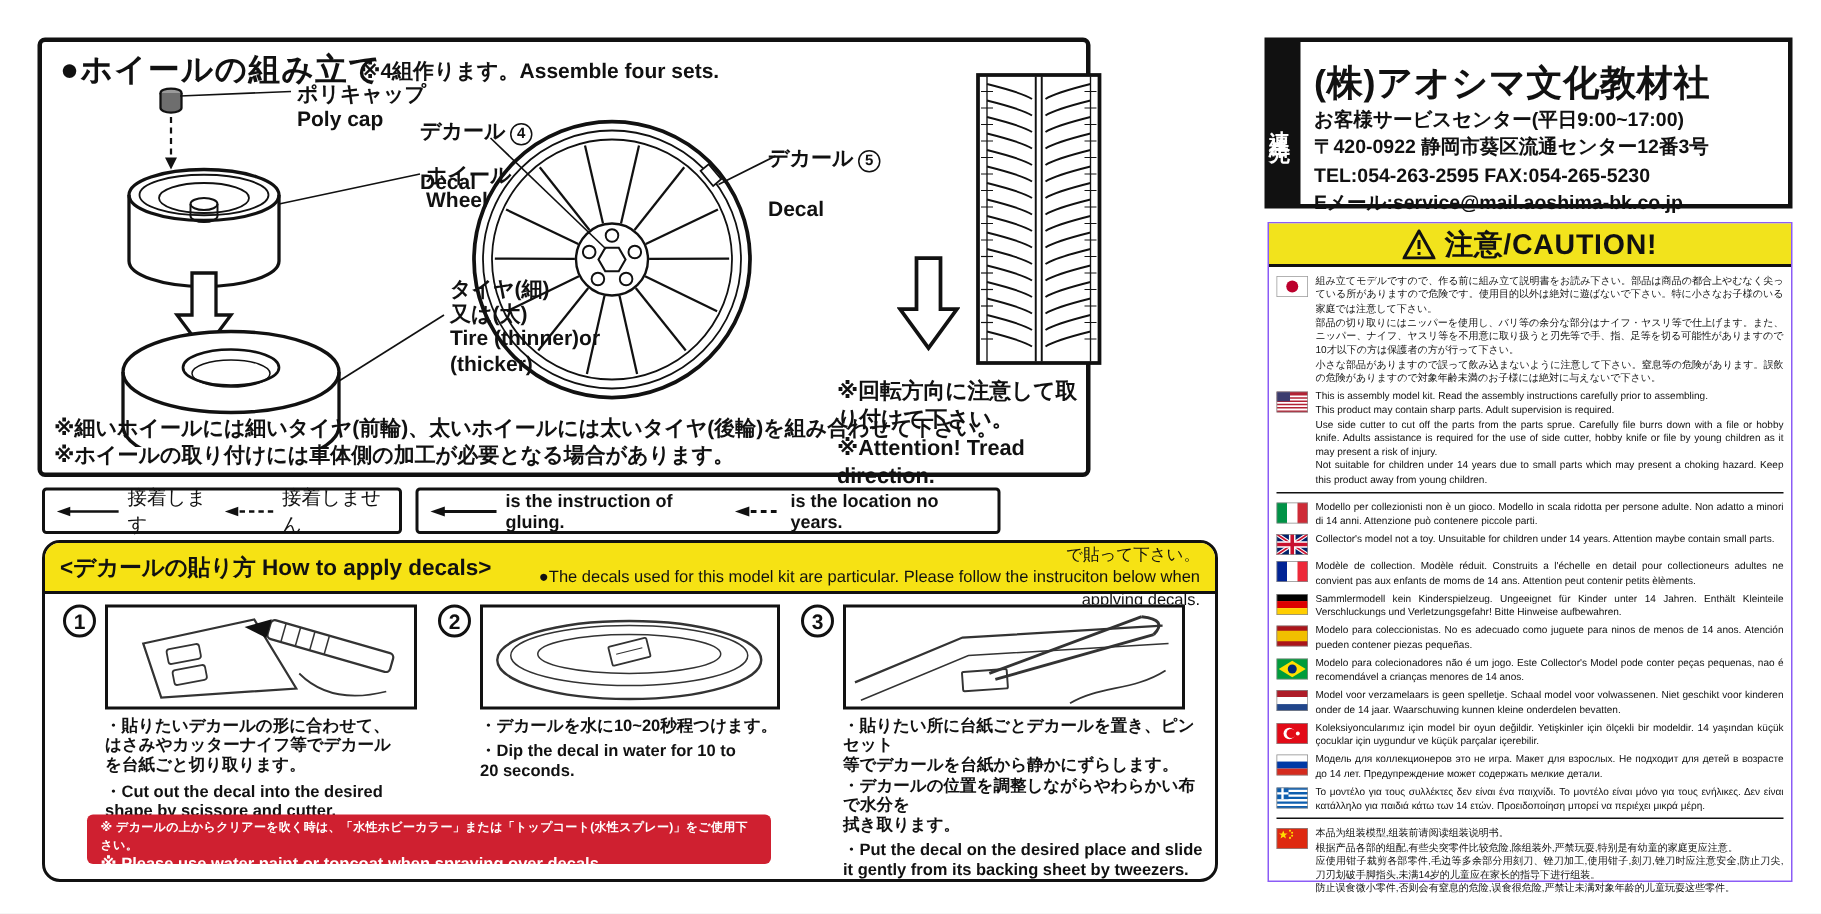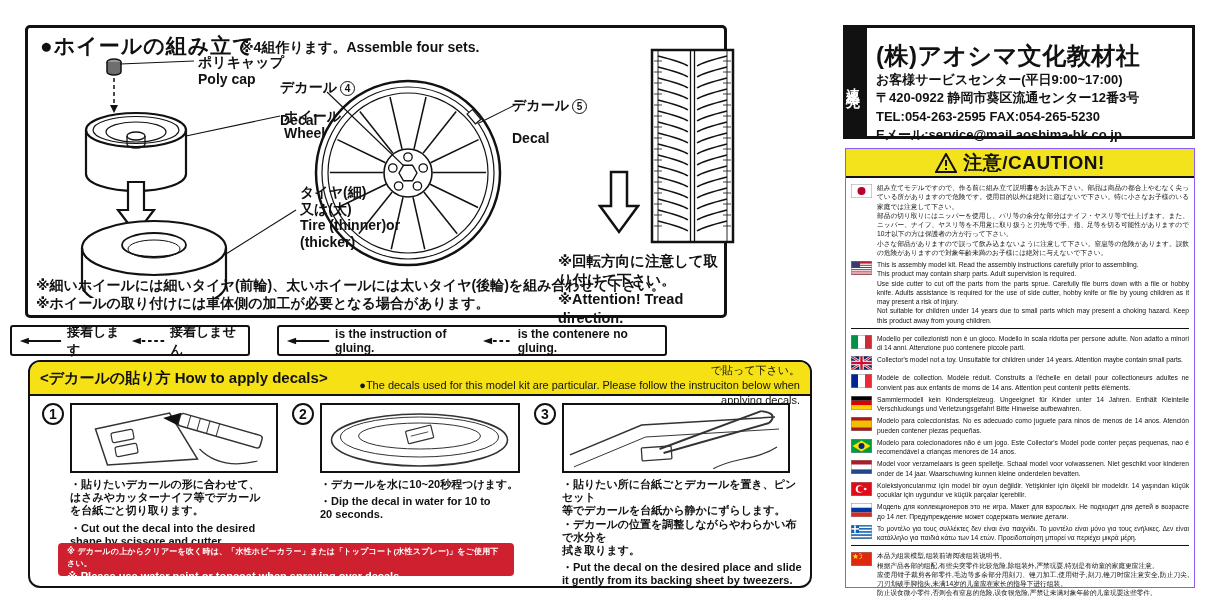--- a/index.html
+++ b/index.html
@@ -11,21 +11,21 @@
   .assembly-box { left:25px; top:25px; width:702px; height:293px; border:3px solid #111; border-radius:5px; position:absolute; }
   .asm-title { position:absolute; left:12px; top:4px; font-size:21px; font-weight:900; letter-spacing:1px; }
   .asm-subtitle { position:absolute; left:212px; top:11px; font-size:14px; font-weight:600; }
   .diag-label { position:absolute; font-size:14px; font-weight:600; line-height:1.18; white-space:pre-line; }
   .circ { display:inline-flex; width:15px; height:15px; border:1.5px solid #111; border-radius:50%; align-items:center; justify-content:center; font-size:10px; font-weight:700; margin-left:3px; }
   .tread-note { position:absolute; left:530px; top:224px; font-size:14.5px; font-weight:700; line-height:1.3; }
   .asm-notes { position:absolute; left:8px; bottom:3px; font-size:14px; font-weight:600; line-height:1.25; }
 
   
   .legend-box { position:absolute; top:325px; height:31px; border:2px solid #111; border-radius:3px; display:flex; align-items:center; padding:0 7px; gap:5px; background:#fff; }
-  .legend-jp { left:10px; width:240px; font-size:13px; font-weight:700; }
+  .legend-jp { left:28px; width:240px; font-size:13px; font-weight:400; }
   .legend-en { left:277px; width:390px; font-size:12px; font-weight:600; }
 
   
   .decal-box { left:28px; top:360px; width:784px; height:228px; border:2.5px solid #111; border-radius:12px; position:absolute; overflow:hidden; background:#fff; }
   .decal-header { height:34px; background:#f6e214; border-bottom:2.5px solid #111; display:flex; align-items:center; padding:0 10px; gap:3px; }
   .dh-title { font-size:15px; font-weight:800; white-space:nowrap; }
   .dh-notes { font-size:11px; font-weight:400; line-height:1.35;text-align:right; }
   .steps { display:flex; padding:7px 6px 0 12px; }
   .step { position:relative; padding-left:28px; }
   .step-1 { width:250px; } .step-2 { width:242px; } .step-3 { flex:1; }
@@ -237,21 +237,21 @@
   <div class="legend-box legend-en">
     <svg width="48" height="10" viewBox="0 0 48 10">
       <polygon points="1,5 11,1.5 11,8.5" fill="#111"></polygon>
         <line x1="10" y1="5" x2="47" y2="5" stroke="#111" stroke-width="2"></line>
     </svg>
     <span>is the instruction of gluing.</span>
     <svg width="34" height="10" viewBox="0 0 34 10">
       <polygon points="1,5 11,1.5 11,8.5" fill="#111"></polygon>
         <line x1="12" y1="5" x2="33" y2="5" stroke="#111" stroke-width="2" stroke-dasharray="4,3"></line>
     </svg>
-    <span>is the contenere no gluing.</span>
+    <span>is the location no years.</span>
   </div>
 
   <section class="decal-box">
     <div class="decal-header">
       <span class="dh-title">&lt;デカールの貼り方 How to apply decals&gt;</span>
       <div class="dh-notes">
         <div>●このキットに入ってるデカールは特殊なデカールを使用しています。貼る際には下記の要領で貼って下さい。</div>
         <div>●The decals used for this model kit are particular. Please follow the instruciton below when applying decals.</div>
       </div>
     </div>

